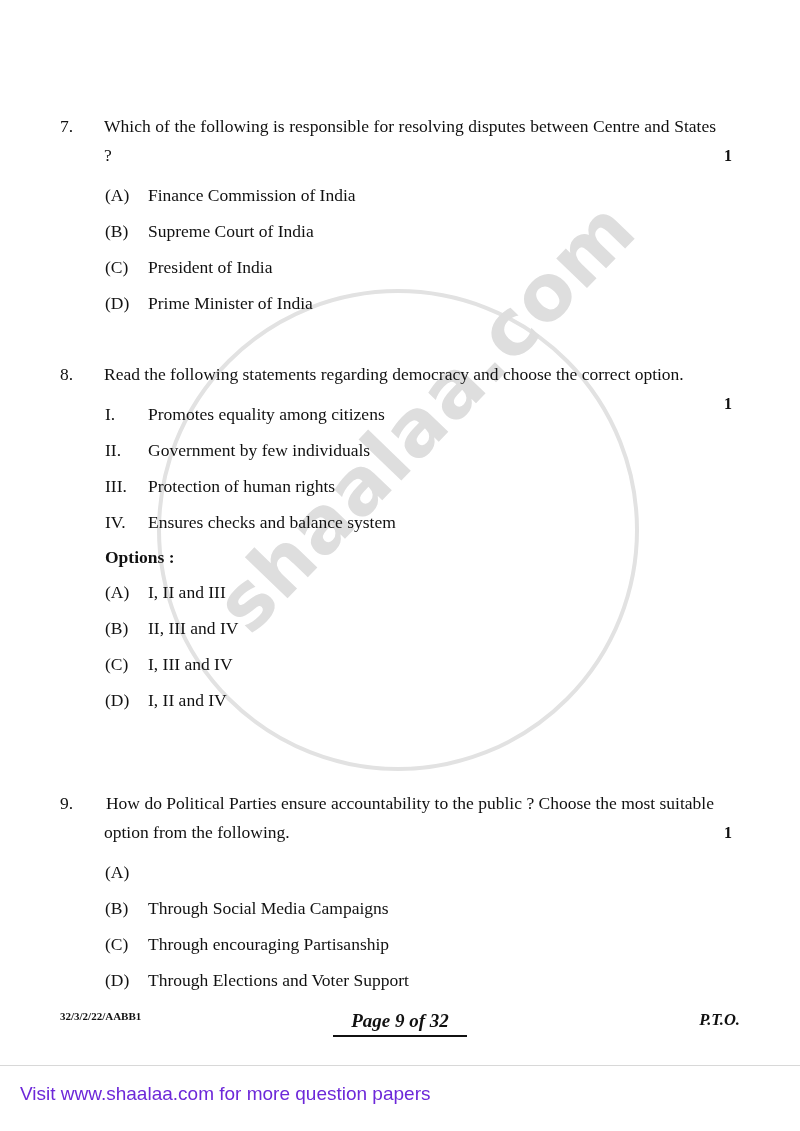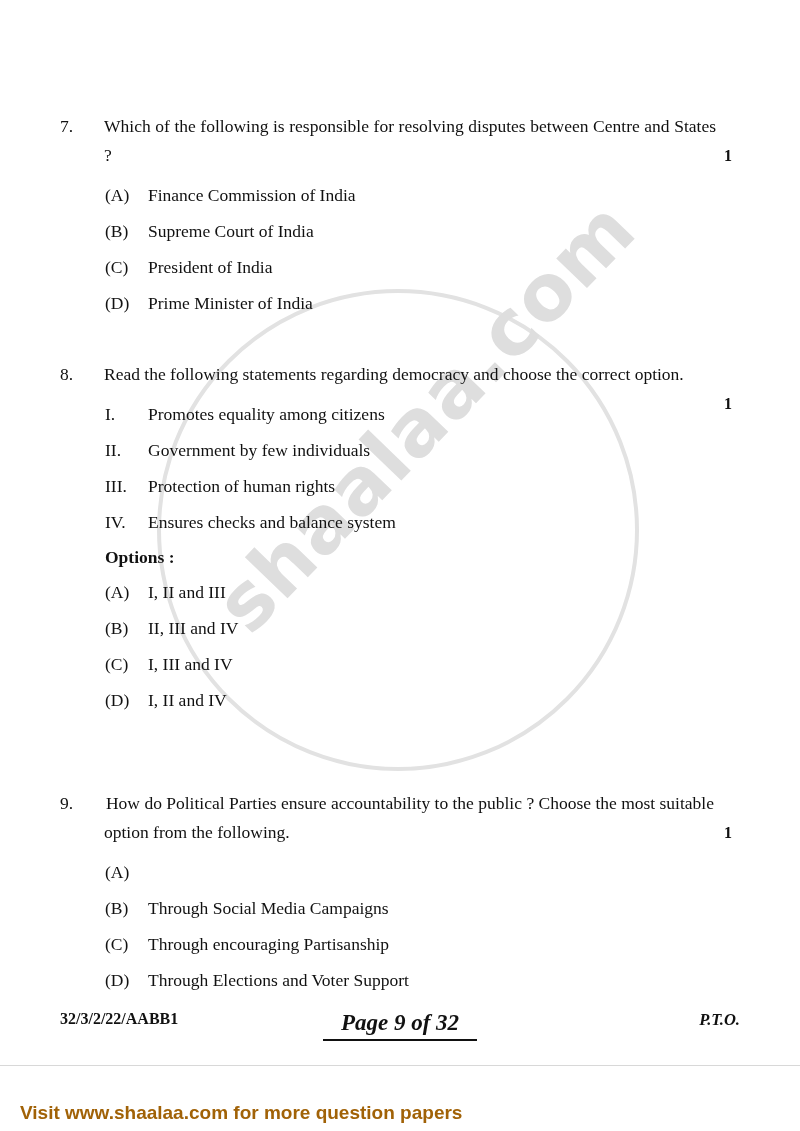--- a/index.html
+++ b/index.html
@@ -138,33 +138,33 @@
     left: 60px;
     top: 1010px;
     width: 680px;
     height: 30px;
     z-index: 2;
   }
   .footer-code {
     position: absolute;
     left: 0;
     top: 0;
-    font-size: 16px;
+    font-size: 11px;
     font-weight: 700;
   }
   .footer-page {
     position: absolute;
     left: 0;
     right: 0;
     top: 0;
     text-align: center;
   }
   .footer-page span {
     display: inline-block;
-    font-size: 23px;
+    font-size: 19px;
     font-weight: 700;
     font-style: italic;
     padding: 0 18px 3px 18px;
     border-bottom: 2.5px solid #111;
   }
   .footer-pto {
     position: absolute;
     right: 0;
     top: 0;
     font-size: 16.5px;
@@ -178,25 +178,24 @@
     top: 1065px;
     width: 800px;
     height: 66px;
     background: #ffffff;
     border-top: 1px solid #d8d8d8;
     z-index: 3;
   }
   .banner-text {
     position: absolute;
     left: 20px;
-    top: 36px;
+    top: 17px;
     font-family: "Liberation Sans", "DejaVu Sans", sans-serif;
     font-size: 19px;
-    color: #a16207;
-    font-weight: bold;
+    color: #6d28d9;
   }
 </style>
 </head>
 <body>
 
 <div class="page">
 
   <div class="watermark-circle"></div>
   <div class="watermark-text">shaalaa.com</div>
 

